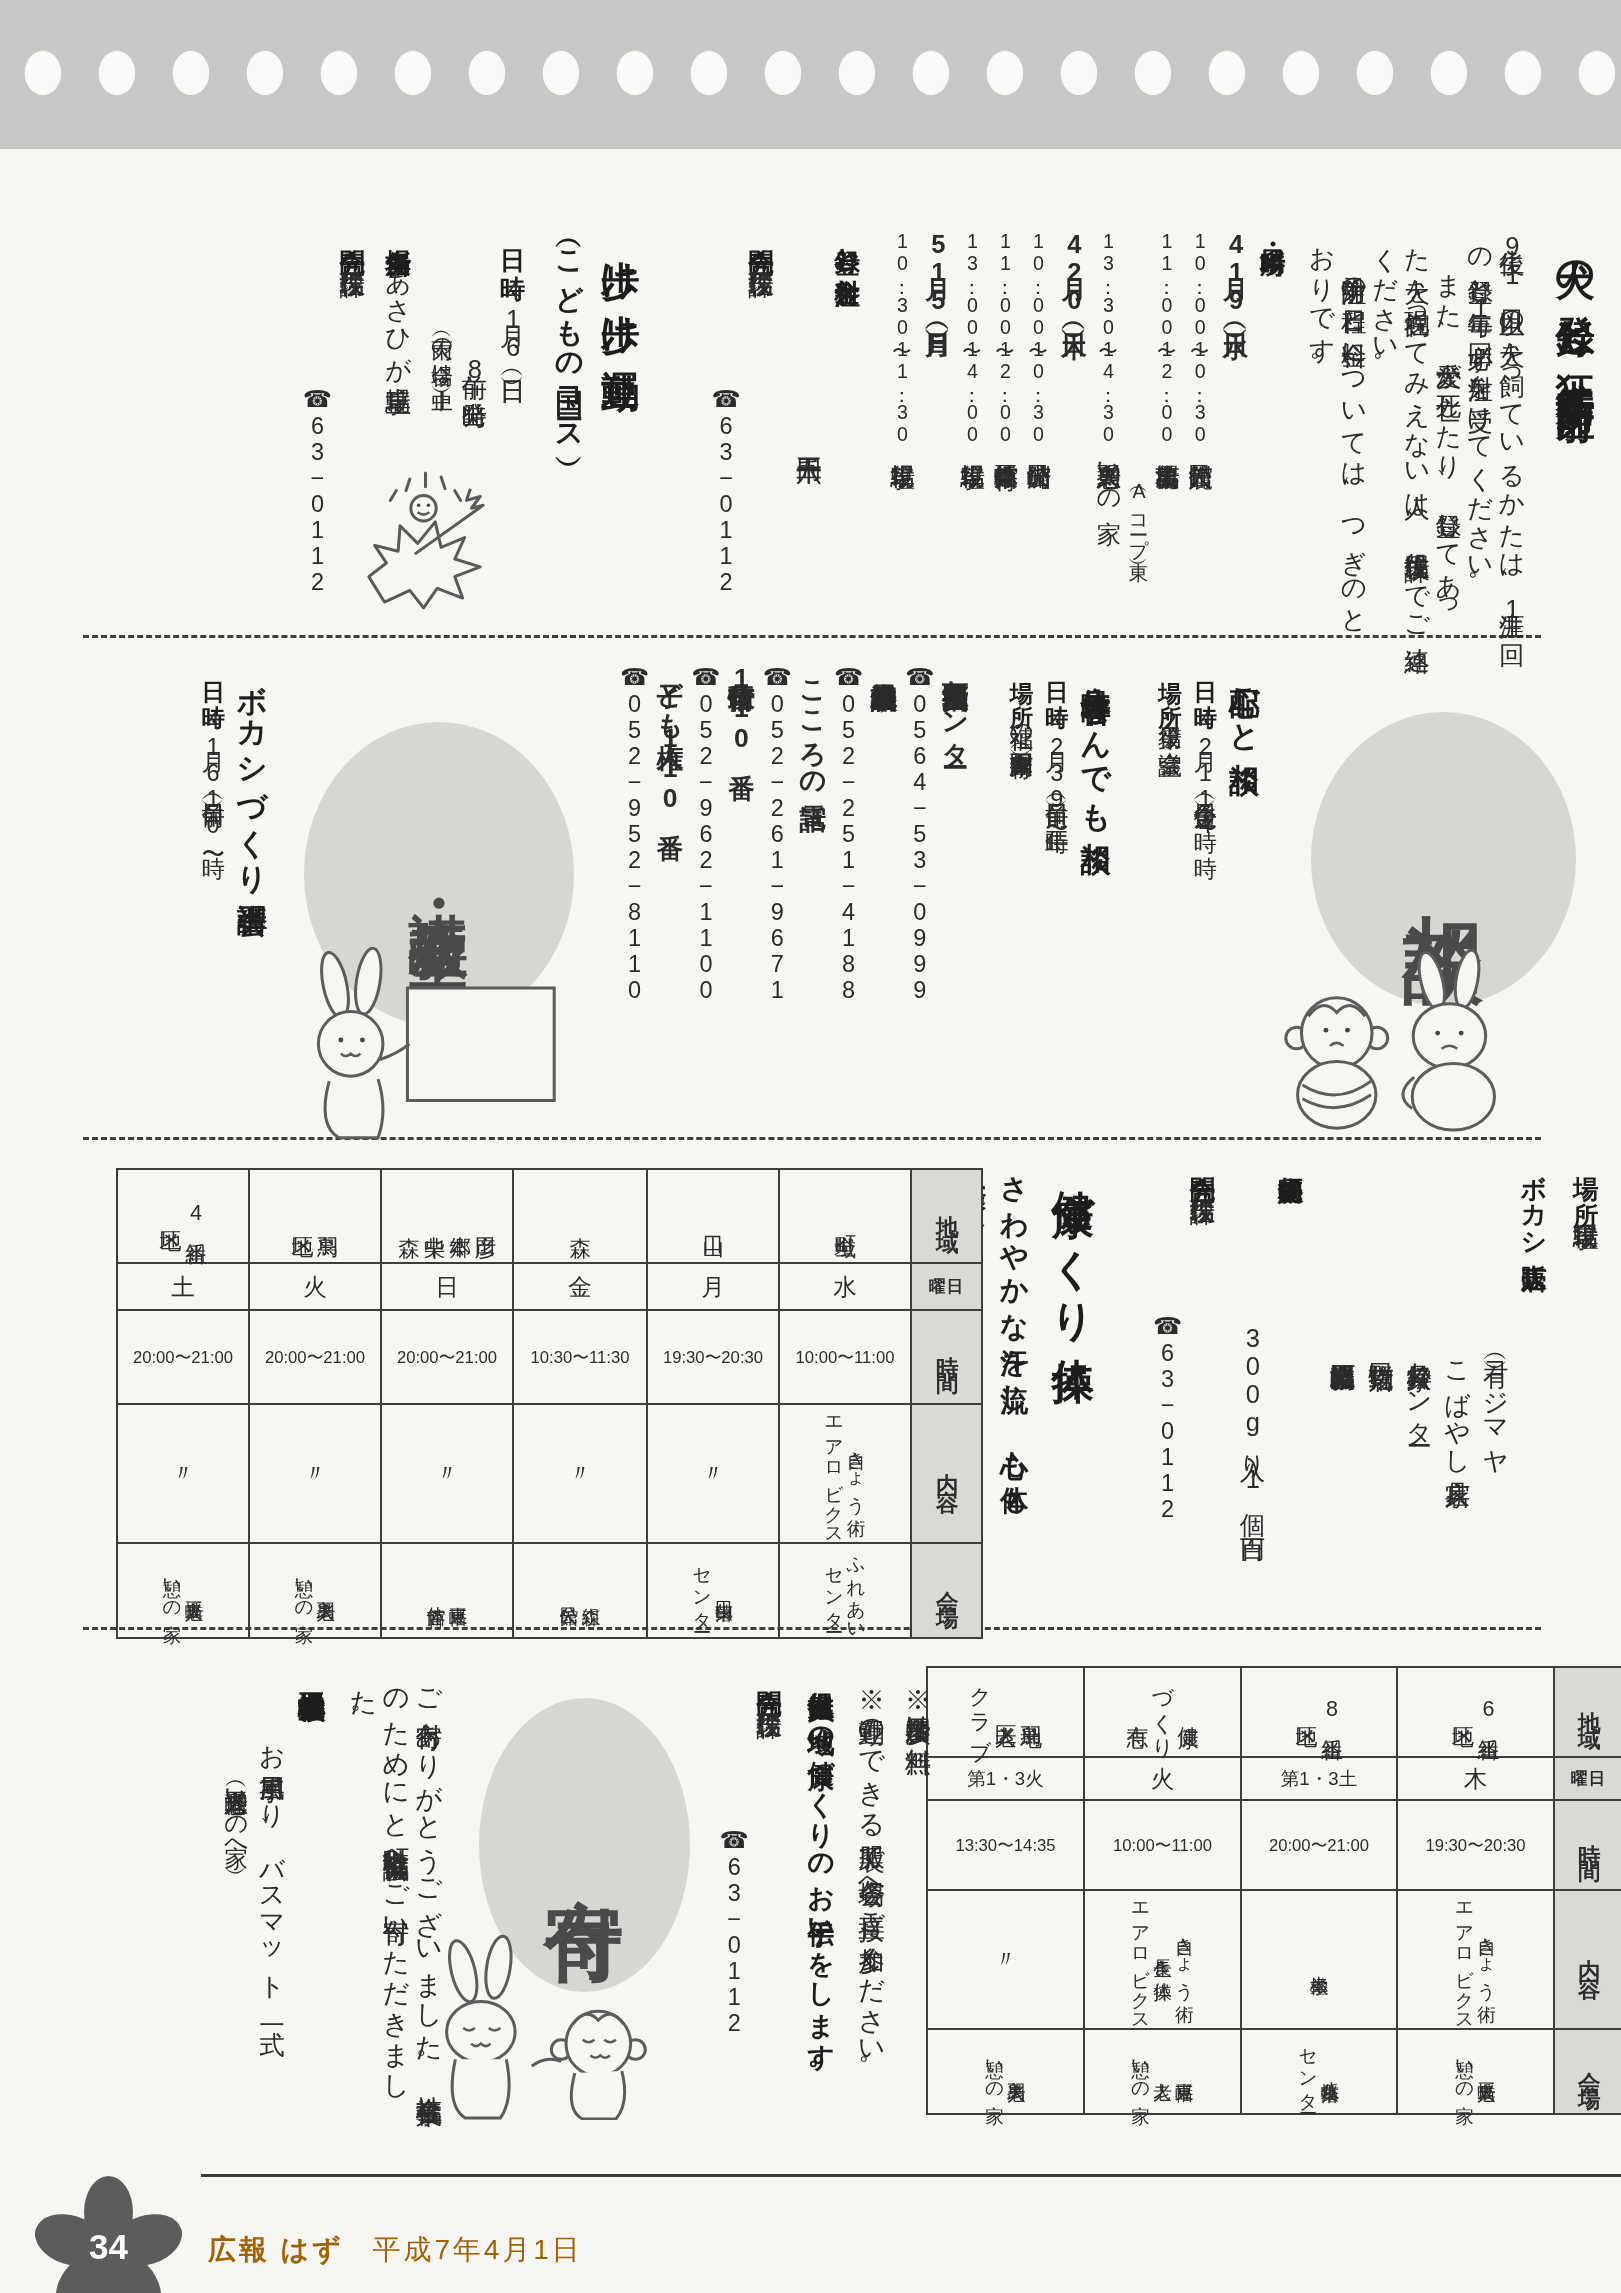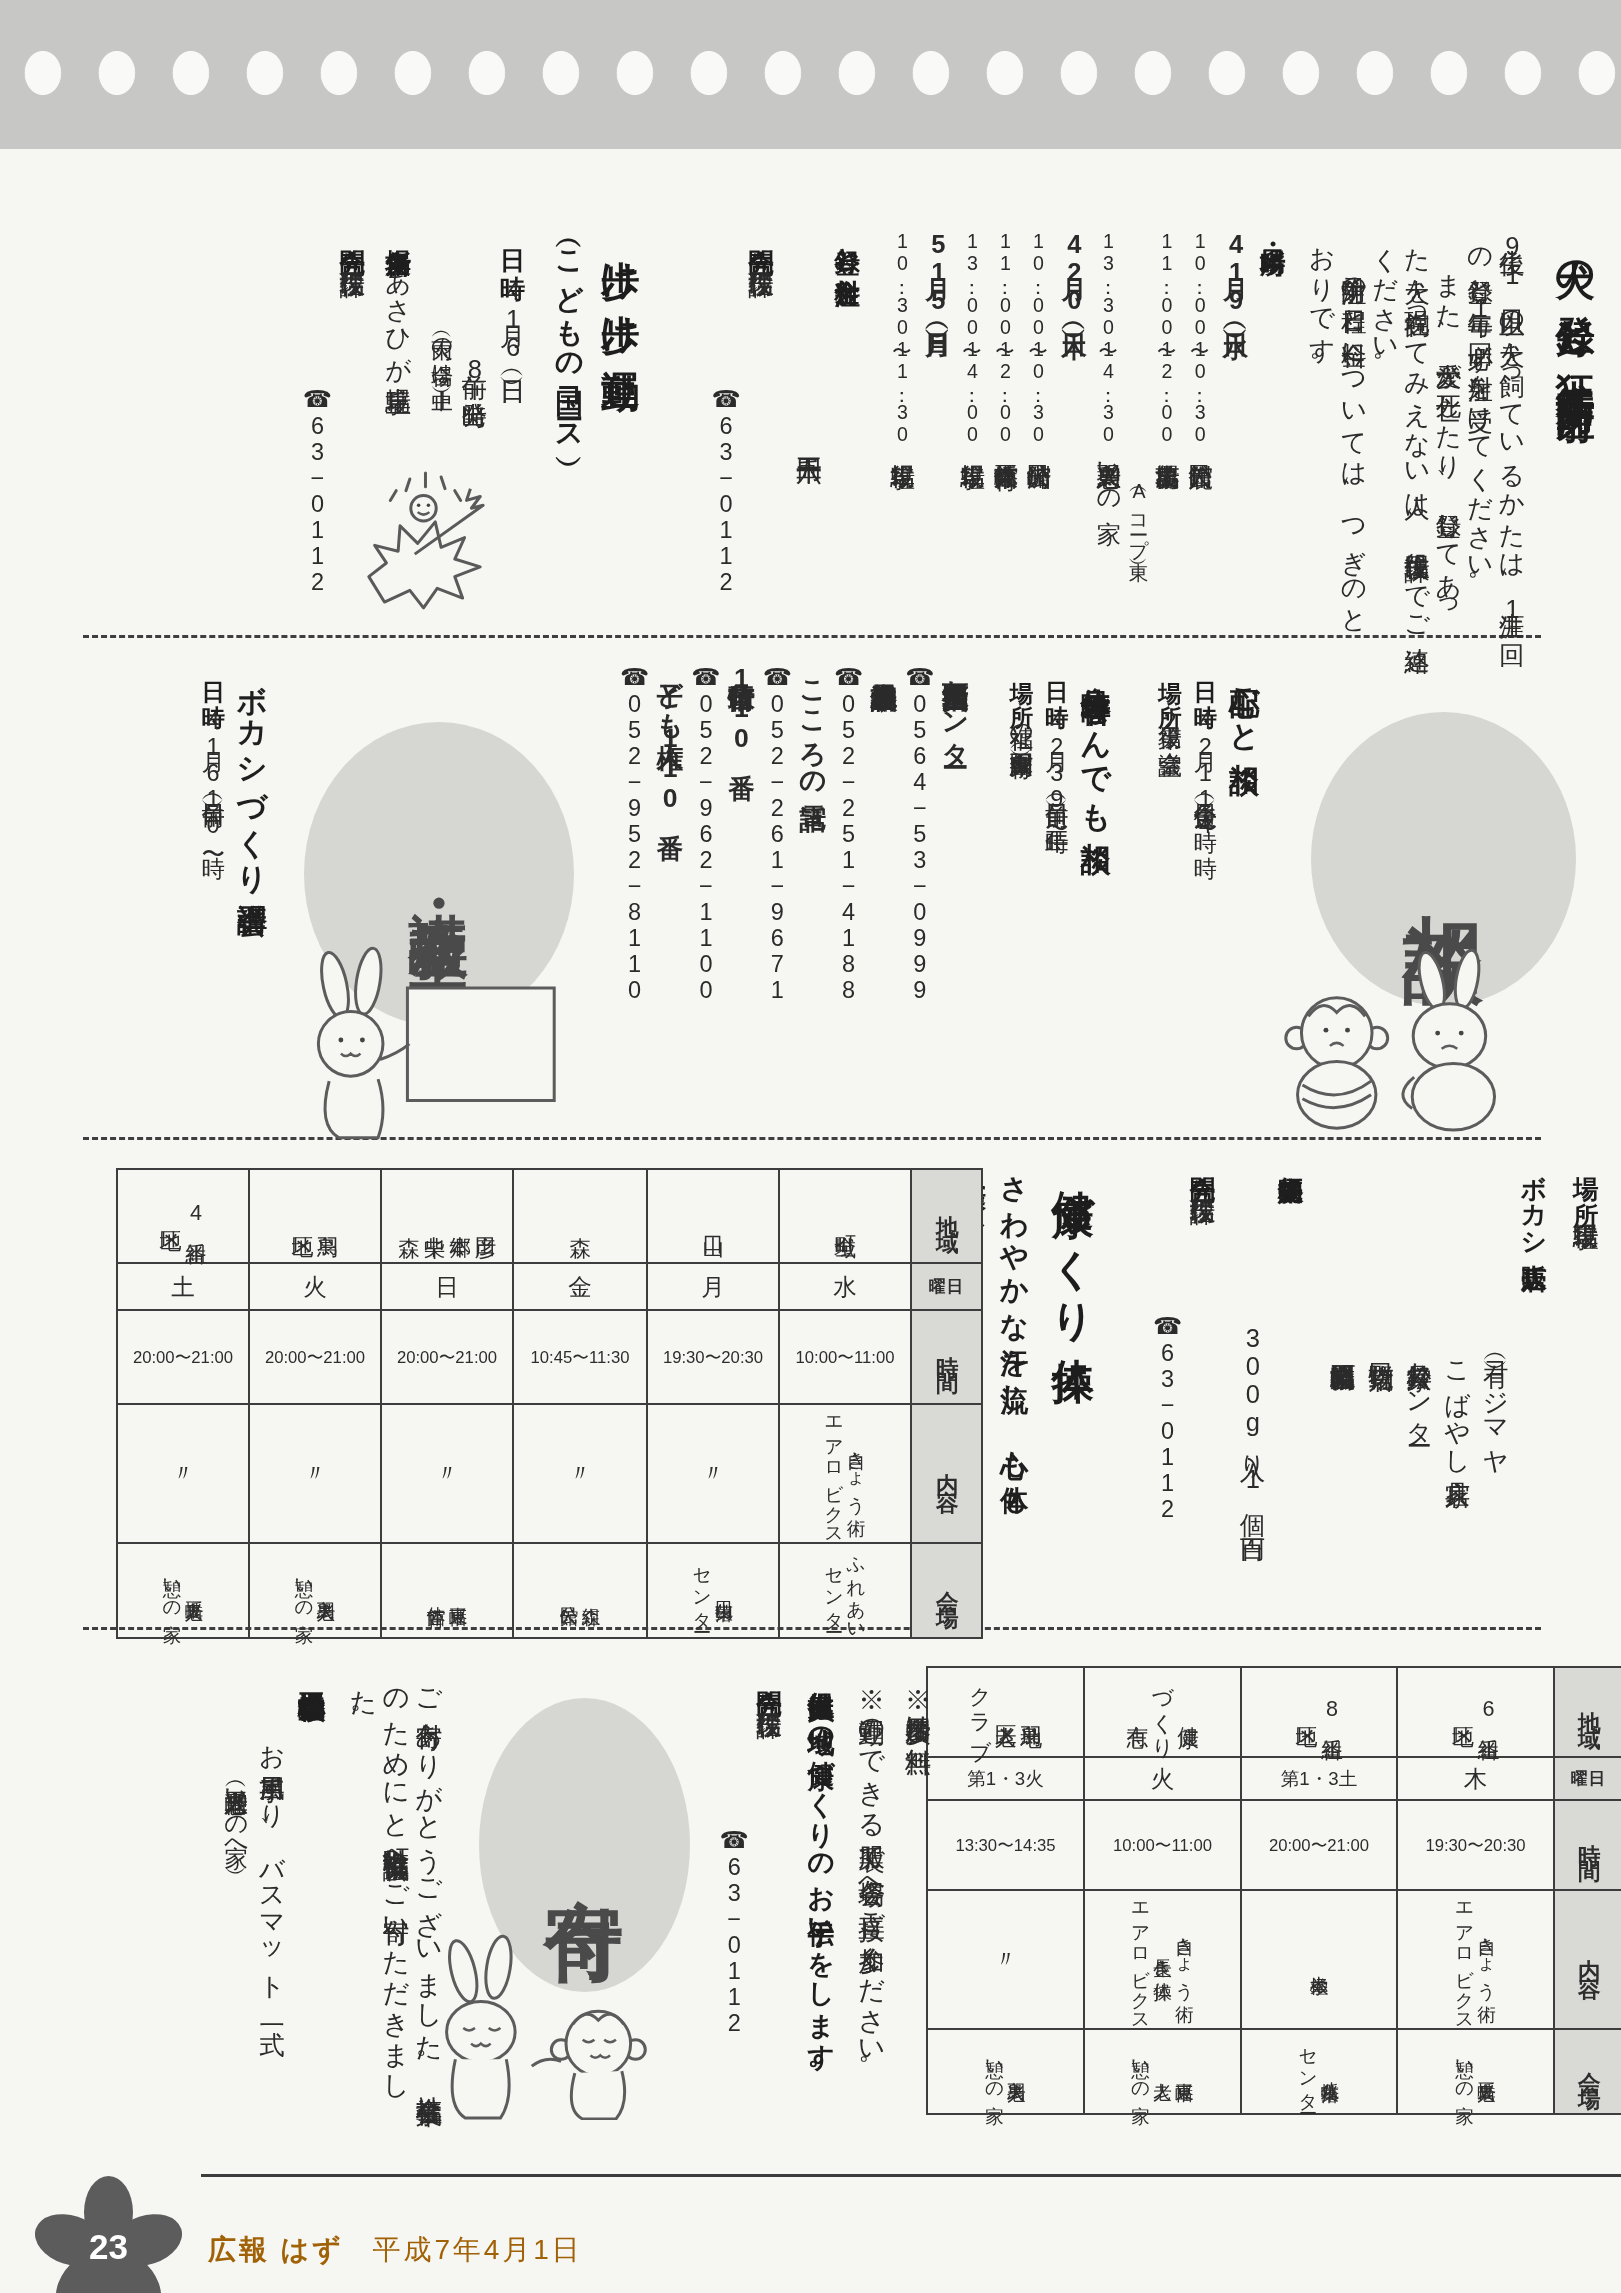--- a/index.html
+++ b/index.html
@@ -232,21 +232,21 @@
       <td class="day-c">日</td>
       <td class="day-c">金</td>
       <td class="day-c">月</td>
       <td class="day-c">水</td>
       <td class="hd hd-day">曜日</td>
     </tr>
     <tr style="height:94px">
       <td class="time-c">20:00〜21:00</td>
       <td class="time-c">20:00〜21:00</td>
       <td class="time-c">20:00〜21:00</td>
-      <td class="time-c">10:45〜11:30</td>
+      <td class="time-c">10:30〜11:30</td>
       <td class="time-c">19:30〜20:30</td>
       <td class="time-c">10:00〜11:00</td>
       <td class="hd"><span class="vcell">時間</span></td>
     </tr>
     <tr style="height:123px">
       <td class="ditto">〃</td>
       <td class="ditto">〃</td>
       <td class="ditto">〃</td>
       <td class="ditto">〃</td>
       <td class="ditto">〃</td>
@@ -376,19 +376,19 @@
   <svg class="flower" width="147" height="147" viewBox="0 0 150 150">
     <g fill="#5c5c5c">
       <ellipse cx="75" cy="37" rx="25" ry="37"></ellipse>
       <ellipse cx="75" cy="37" rx="25" ry="37" transform="rotate(72 75 78)"></ellipse>
       <ellipse cx="75" cy="37" rx="25" ry="37" transform="rotate(144 75 78)"></ellipse>
       <ellipse cx="75" cy="37" rx="25" ry="37" transform="rotate(216 75 78)"></ellipse>
       <ellipse cx="75" cy="37" rx="25" ry="37" transform="rotate(288 75 78)"></ellipse>
       <circle cx="75" cy="78" r="34"></circle>
     </g>
   </svg>
-  <div class="pagenum">23</div>
+  <div class="pagenum">34</div>
   <div class="foot-text">
     <span class="pub">広報 はず</span><span>平成7年4月1日</span>
   </div>
 
 </div>
 
 
 </body></html>

